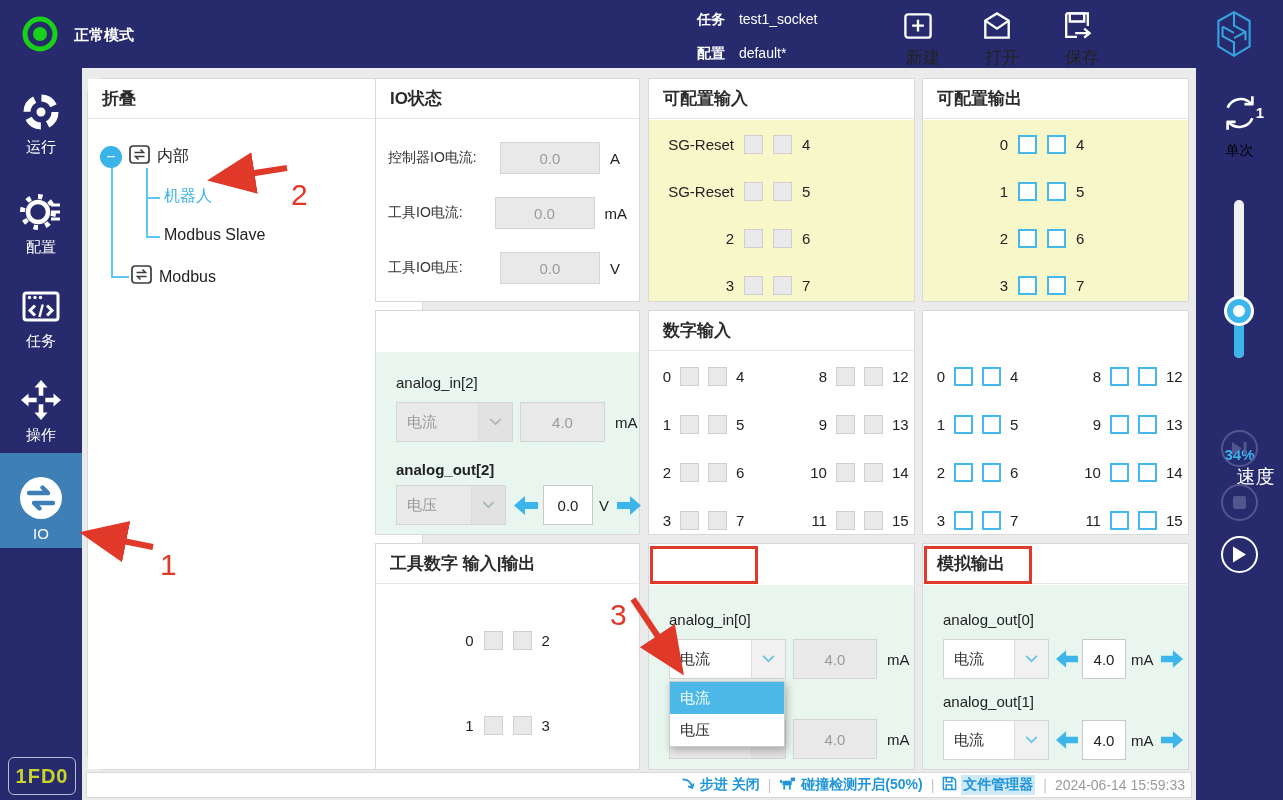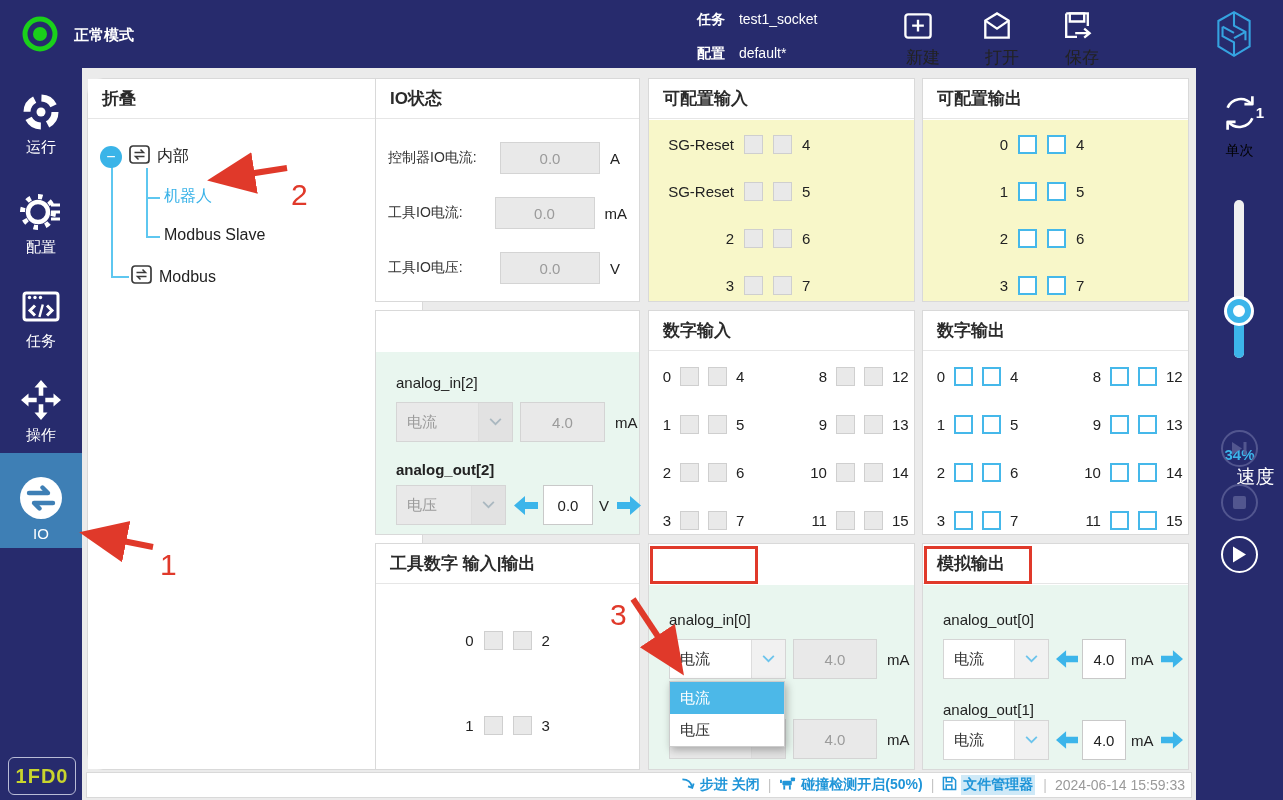--- a/index.html
+++ b/index.html
@@ -438,21 +438,20 @@
         <span class="dspacer"></span>
         <span class="num r">11</span>
           <span class="cb dis"></span>
           <span class="cb dis"></span>
           <span class="num l">15</span>
       </div>
     </div>
   </div>
 
   <div class="panel" style="left:922px; top:310px; width:267px; height:225px;">
-    <div class="ph">数字输出</div>
     <div class="pb">
       <div class="drow">
         <span class="num r">0</span>
           <span class="cb en"></span>
           <span class="cb en"></span>
           <span class="num l">4</span>
         <span class="dspacer"></span>
         <span class="num r">8</span>
           <span class="cb en"></span>
           <span class="cb en"></span>
@@ -567,21 +566,21 @@
             </svg>
         </span>
         <input class="wh-input" style="width: 44px; margin-left: 4px;" value="4.0">
         <span class="unit" style="margin-left:5px;">mA</span>
         <span class="sarrow" style="margin-left:7px;">
           <svg width="22" height="20" viewBox="0 0 24 21" fill="#3cb5ea">
               <path d="M0 7h13V1l11 9.5L13 20v-6H0z"></path>
             </svg>
         </span>
       </div>
-      <div class="alabel" style="top:108px;margin-top:8px;">analog_out[1]</div>
+      <div class="alabel" style="top:108px;">analog_out[1]</div>
       <div class="arow" style="top:135px;">
         <div class="dd en-dd" style="width:106px;">
           <span class="ddtext">电流</span>
           <span class="chev">
             <svg width="13" height="8" viewBox="0 0 14 9" fill="none" stroke="#6cc4ec" stroke-width="2">
                 <path d="M1 1l6 6 6-6"></path>
               </svg>
           </span>
         </div>
         <span class="sarrow" style="margin-left:7px;">

